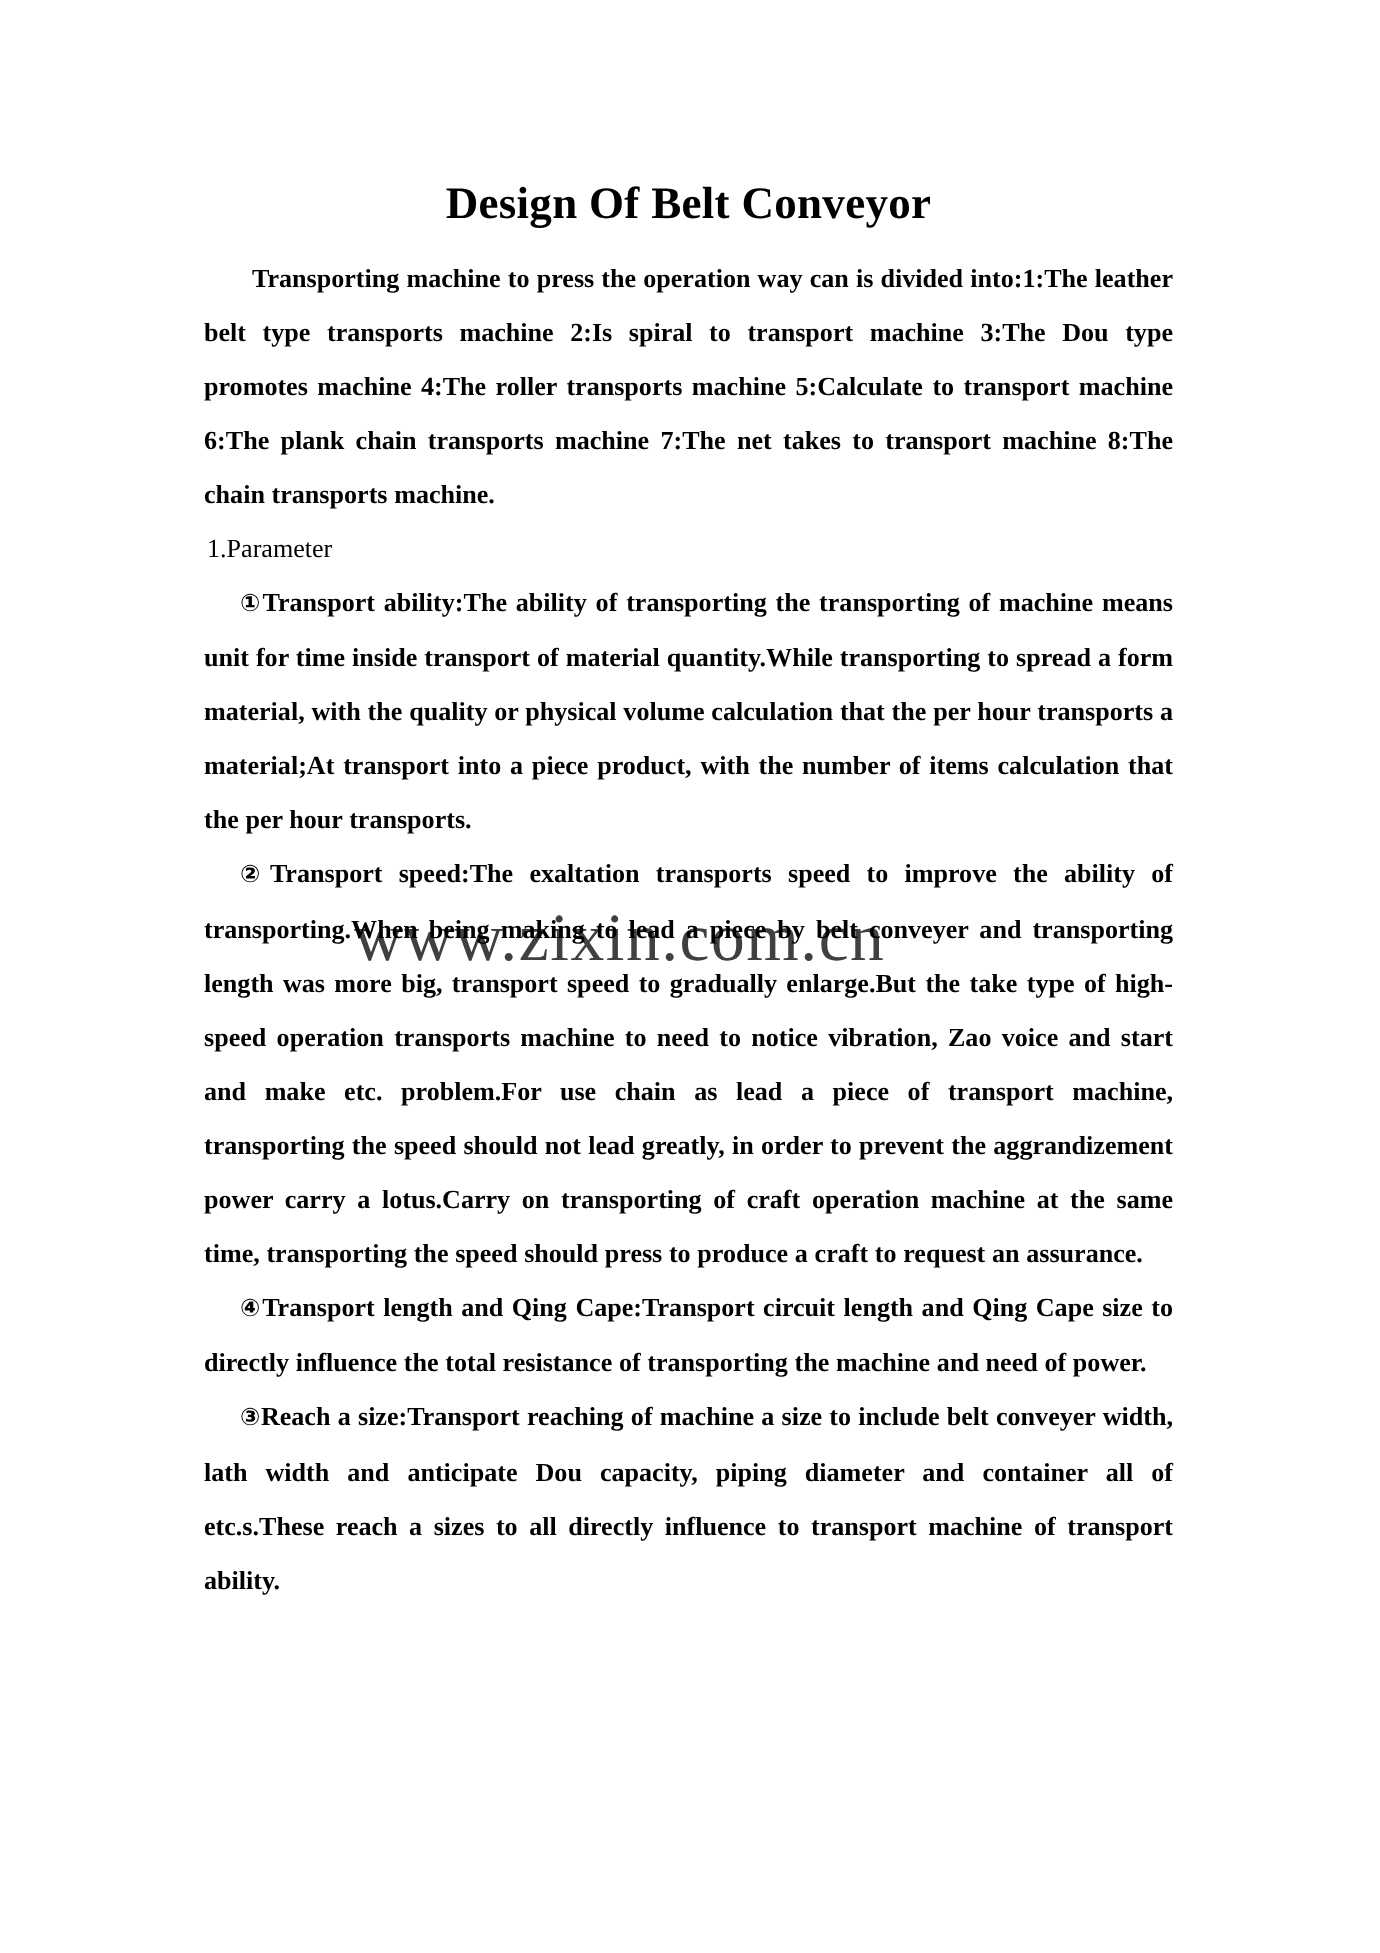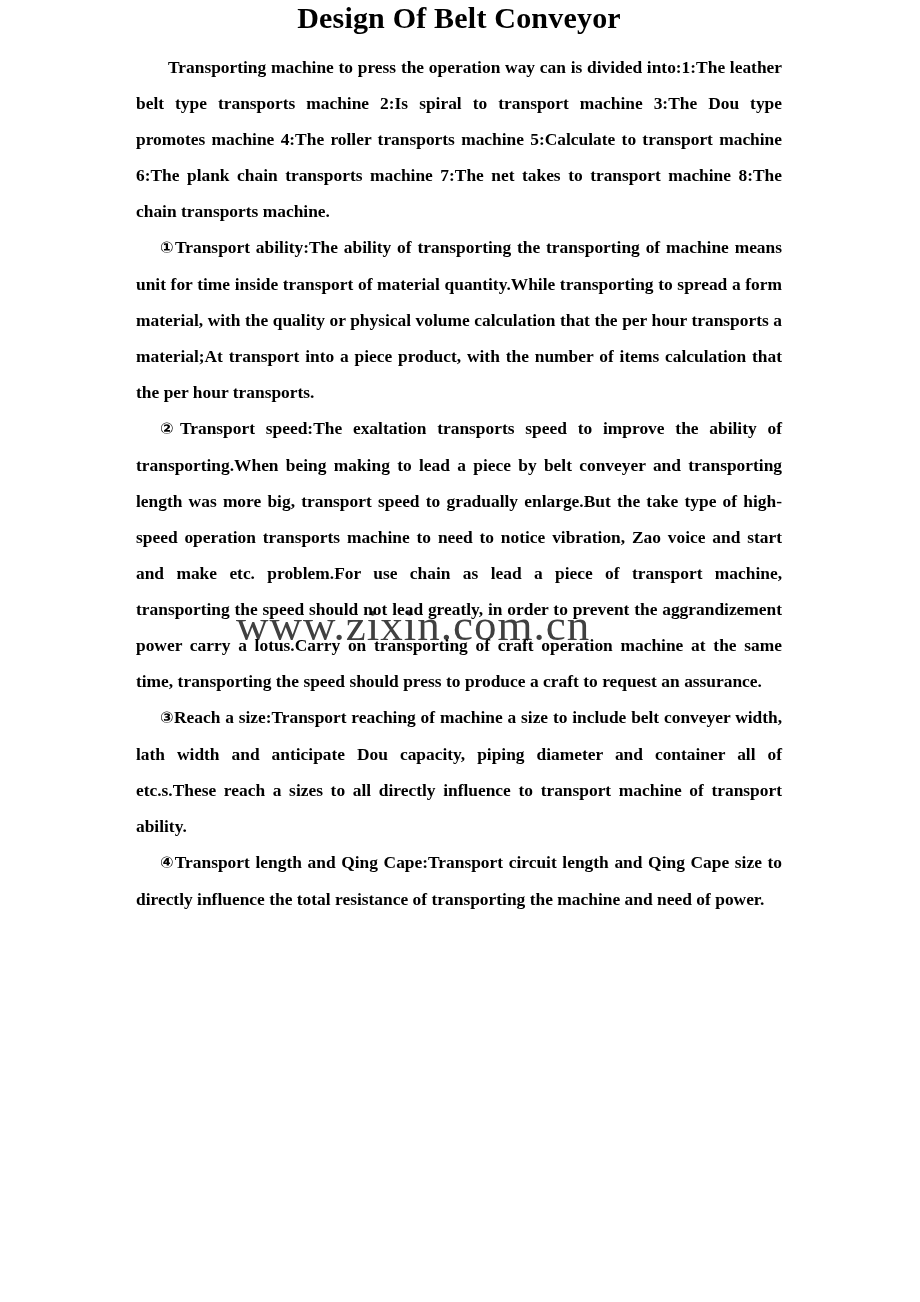--- a/index.html
+++ b/index.html
@@ -26,20 +26,21 @@
   }
 
   
   .doc-title {
     font-family: "Liberation Serif", "DejaVu Serif", serif;
     font-weight: bold;
     font-size: 30px;
     line-height: 36px;
     text-align: center;
     margin: 0;
+    padding-top: 118px;
     letter-spacing: 0.2px;
   }
 
   
   .para {
     font-size: 17.4px;
     line-height: 36px;
     text-align: justify;
     text-justify: inter-word;
     margin: 0;
@@ -89,24 +90,25 @@
 <div id="page">
 
   <div class="watermark">www.zixin.com.cn</div>
 
   <div id="content">
 
     <h1 class="doc-title">Design Of Belt Conveyor</h1>
 
     <p class="para indent first-body">Transporting machine to press the operation way can is divided into:1:The leather belt type transports machine 2:Is spiral to transport machine 3:The Dou type promotes machine 4:The roller transports machine 5:Calculate to transport machine 6:The plank chain transports machine 7:The net takes to transport machine 8:The chain transports machine.</p>
 
+    <p class="para indent-sm">1.Parameter</p>
 
 
     <p class="para indent-num"><span class="circled">①</span><span>Transport ability:The ability of transporting the transporting of machine means unit for time inside transport of material quantity.While transporting to spread a form material, with the quality or physical volume calculation that the per hour transports a material;At transport into a piece product, with the number of items calculation that the per hour transports.</span></p>
 
     <p class="para indent-num"><span class="circled">②</span><span>Transport speed:The exaltation transports speed to improve the ability of transporting.When being making to lead a piece by belt conveyer and transporting length was more big, transport speed to gradually enlarge.But the take type of high-speed operation transports machine to need to notice vibration, Zao voice and start and make etc. problem.For use chain as lead a piece of transport machine, transporting the speed should not lead greatly, in order to prevent the aggrandizement power carry a lotus.Carry on transporting of craft operation machine at the same time, transporting the speed should press to produce a craft to request an assurance.</span></p>
 
+    <p class="para indent-num"><span class="circled">④</span><span>Transport length and Qing Cape:Transport circuit length and Qing Cape size to directly influence the total resistance of transporting the machine and need of power.</span></p>
+
     <p class="para indent-num"><span class="circled">③</span><span>Reach a size:Transport reaching of machine a size to include belt conveyer width, lath width and anticipate Dou capacity, piping diameter and container all of etc.s.These reach a sizes to all directly influence to transport machine of transport ability.</span></p>
-
-    <p class="para indent-num"><span class="circled">④</span><span>Transport length and Qing Cape:Transport circuit length and Qing Cape size to directly influence the total resistance of transporting the machine and need of power.</span></p>
 
   </div>
 </div>
 
 </body></html>

